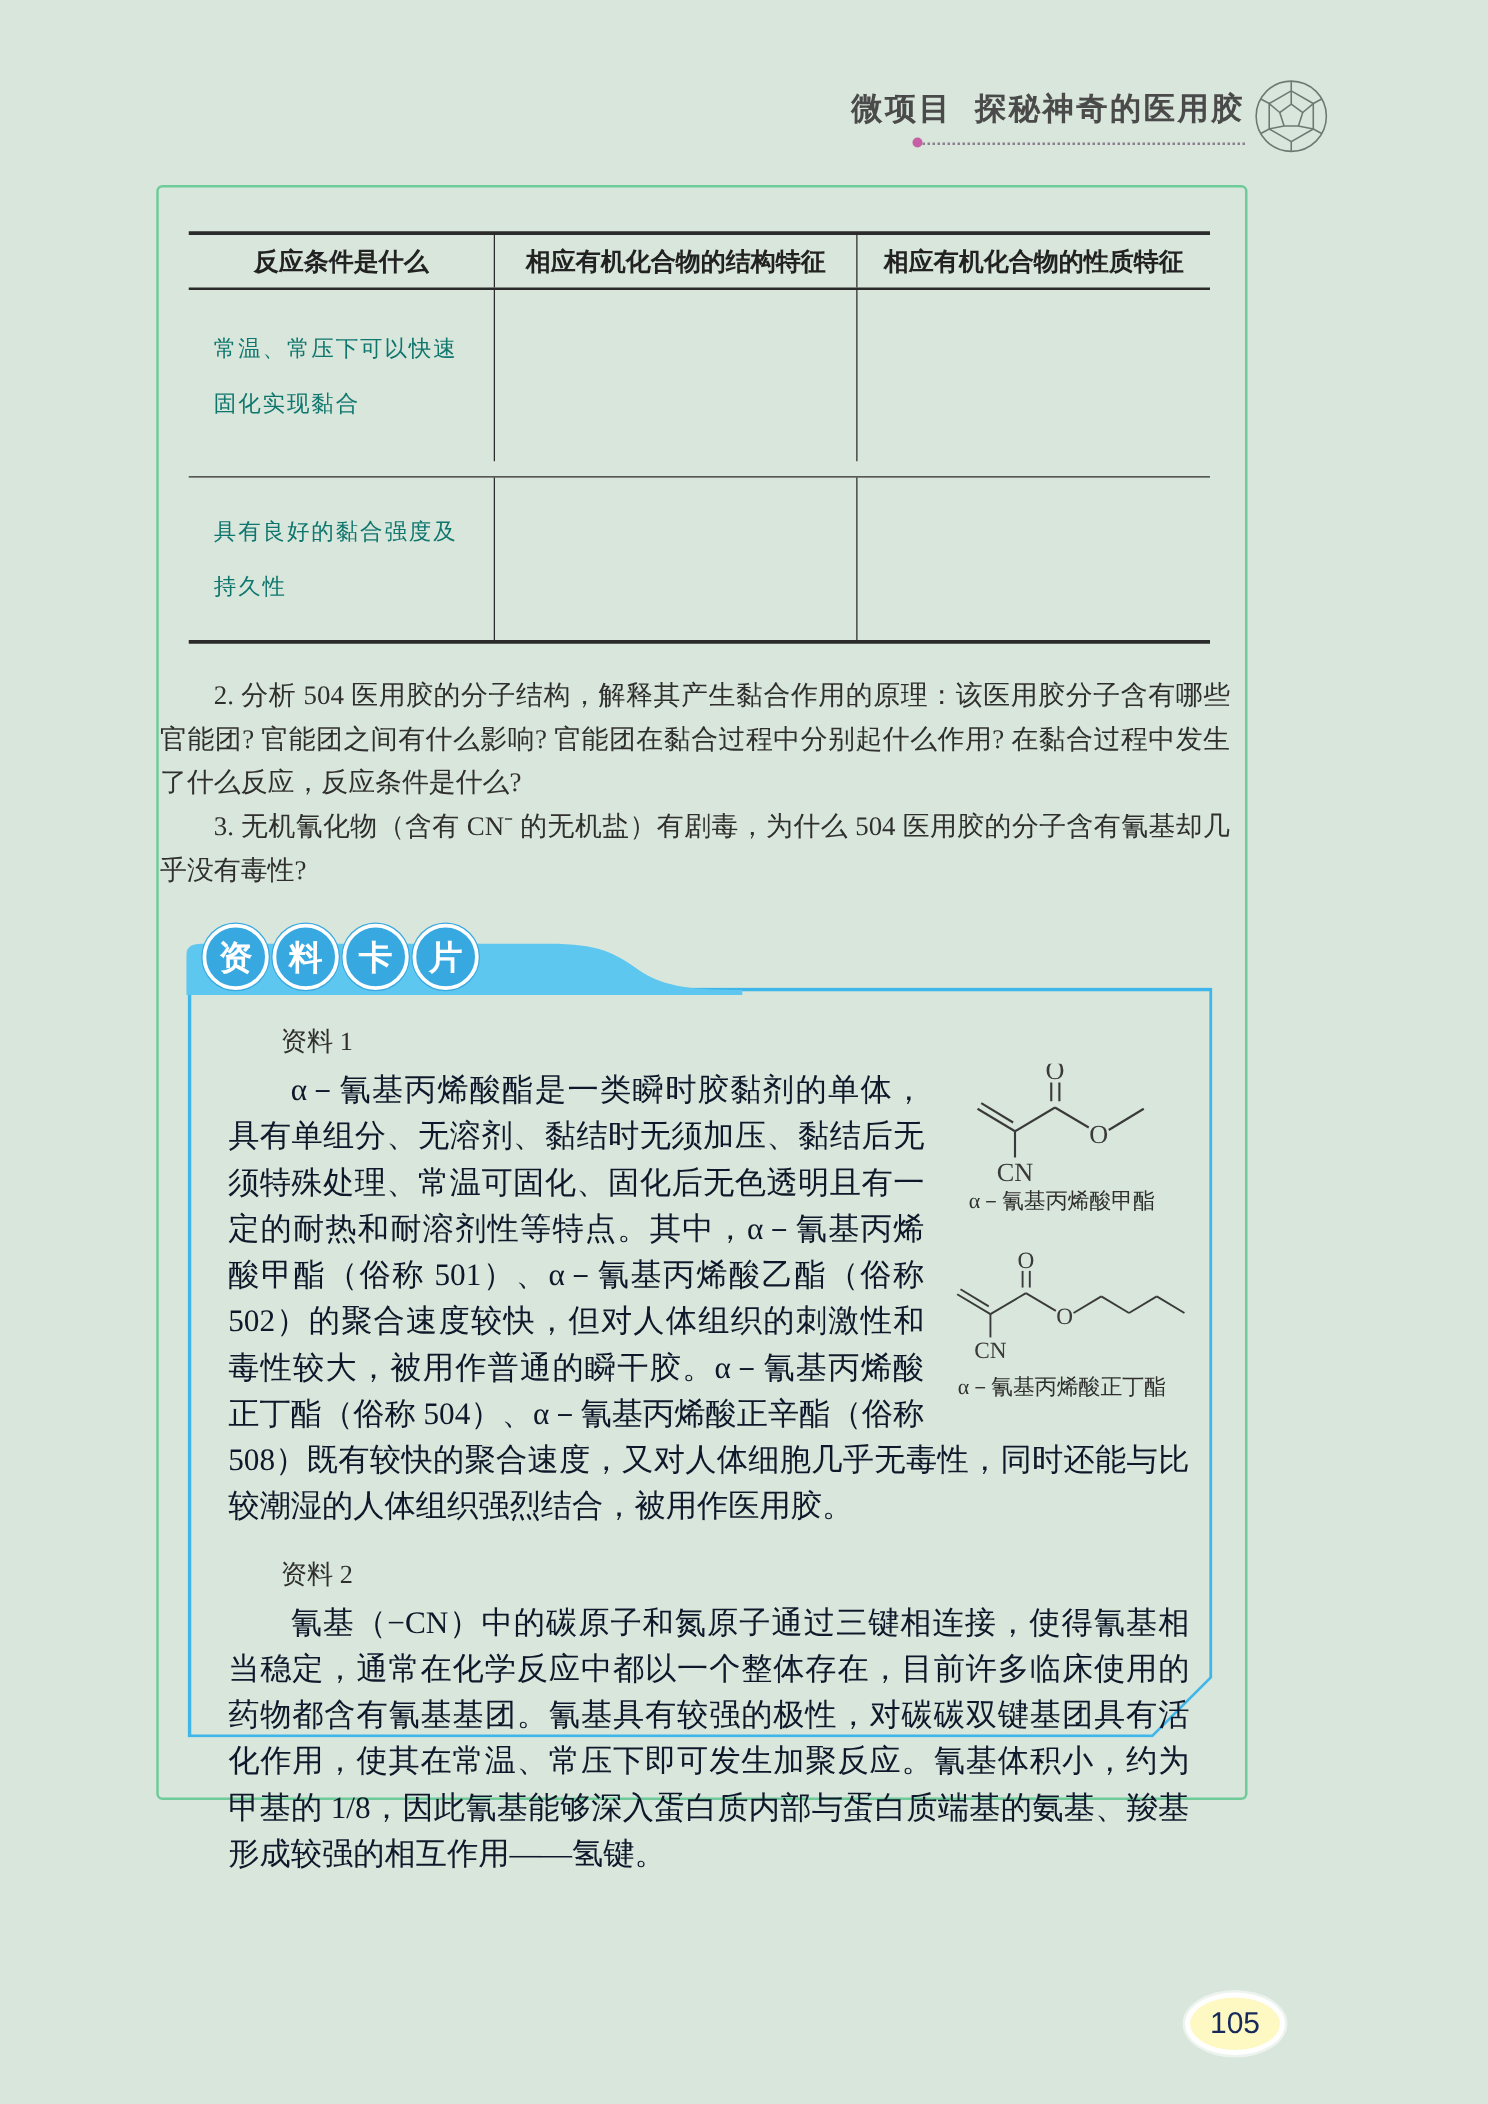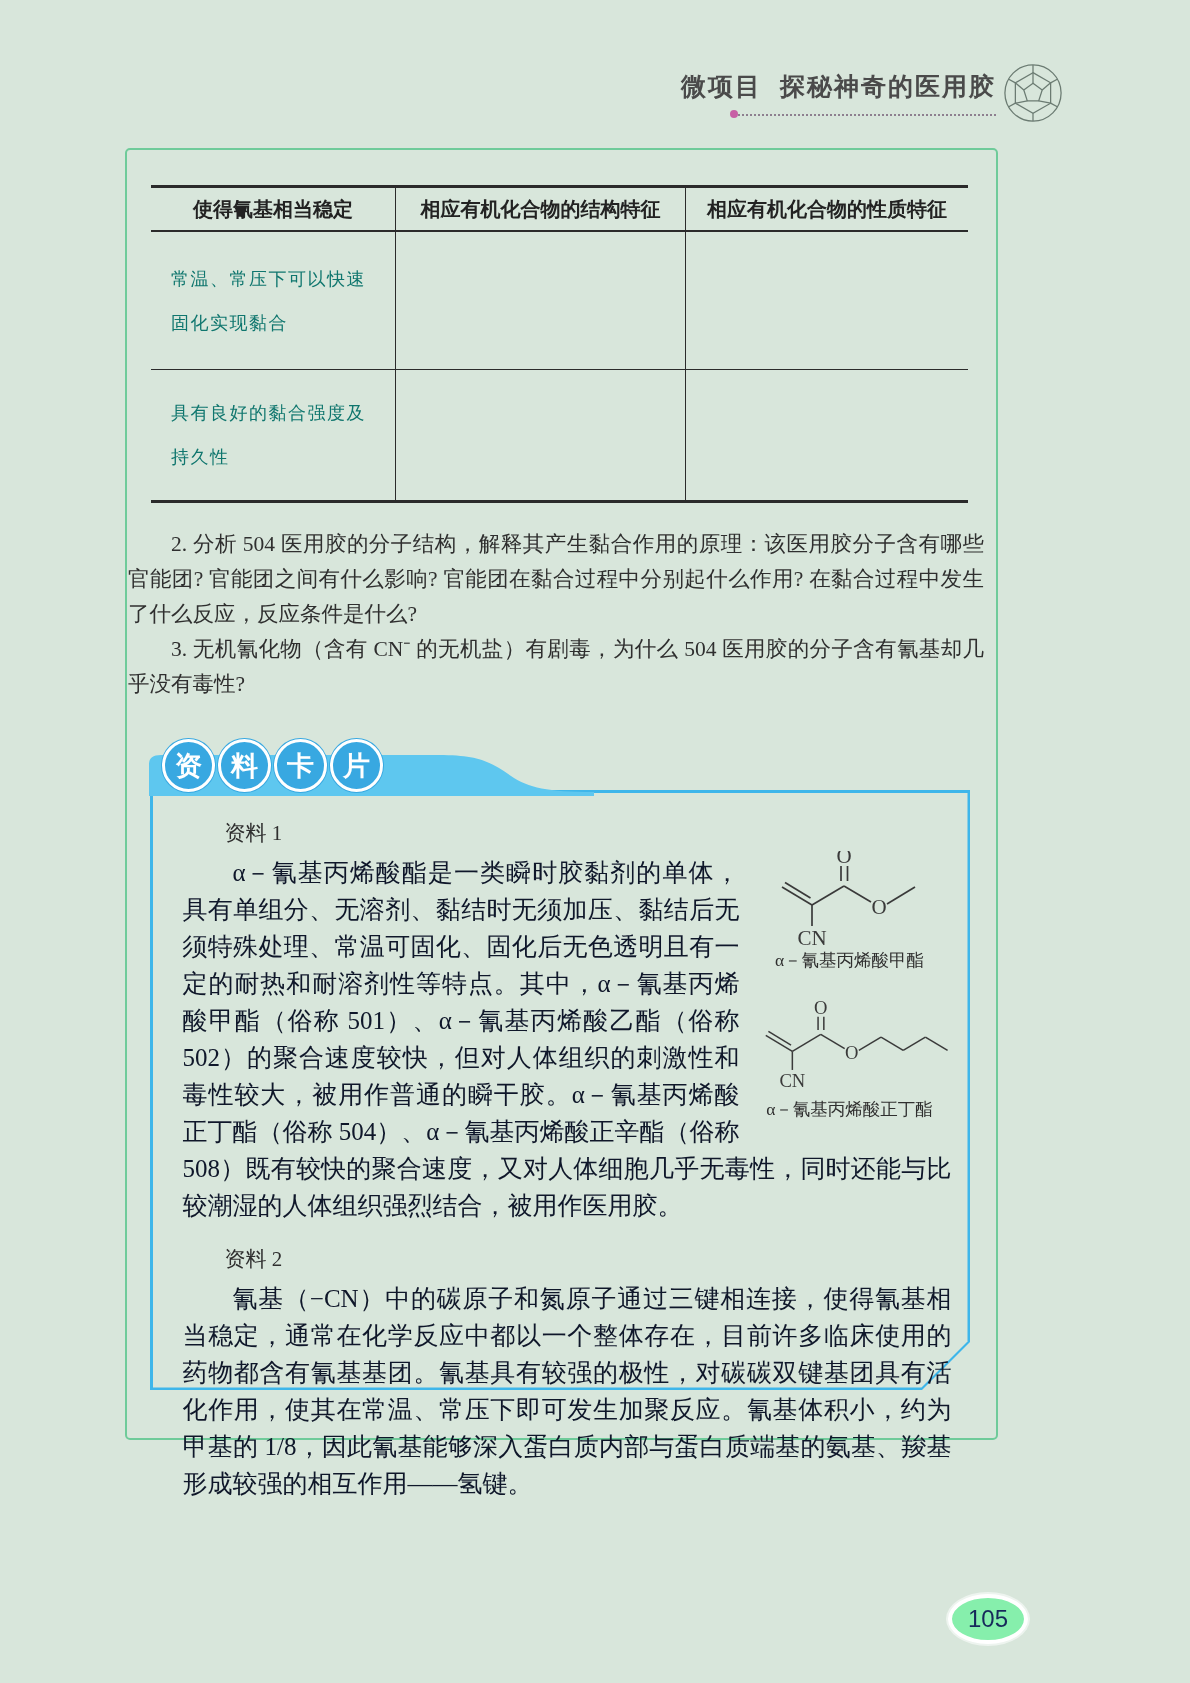--- a/index.html
+++ b/index.html
@@ -50,21 +50,21 @@
     border-bottom:3px solid #2b2b2b;
   }
   .tbl-row { display:grid; grid-template-columns:245px 290px 1fr; }
   .tbl-head { border-bottom:2.5px solid #2b2b2b; height:44px; }
   .tbl-head .tbl-cell {
     display:flex; align-items:center; justify-content:center;
     font-family:"Liberation Sans", sans-serif; font-weight:bold;
     font-size:20px; color:#222;
   }
   .tbl-body-row1 { height:137px; }
-  .tbl-body-row2 { height:131px; border-top:1.5px solid #2b2b2b; }
+  .tbl-body-row2 { height:131px; border-top:1.5px solid #2b2b2b;margin-top:12px; }
   .tbl-cell { border-right:1.5px solid #2b2b2b; }
   .tbl-cell:last-child { border-right:none; }
   .tbl-need {
     display:flex; align-items:center; padding:0 16px 0 20px;
     font-size:18px; line-height:44px; letter-spacing:1.5px; color:#0f766e;
   }
 
   
   .questions { margin:24px 12px 0 1px; }
   .questions p {
@@ -111,21 +111,21 @@
   .structure-svg line { stroke:#3a3a3a; stroke-width:1.7; }
   .structure-svg text {
     fill:#3a3a3a; font-family:"Liberation Serif", serif; font-size:21px;
   }
   .clearfix { clear:both; }
 
   
   .page-num {
     position:absolute; left:948px; top:1594px;
     width:80px; height:50px; border-radius:50%;
-    background:#86efac; border:4px solid #ffffff;
+    background:#fef9c3; border:4px solid #ffffff;
     display:flex; align-items:center; justify-content:center;
     font-family:"Liberation Sans", sans-serif;
     font-size:24px; color:#16295a;
     box-shadow:0 0 0 2px rgba(255,255,255,0.55);
     text-align:right;
   }
 </style>
 </head>
 <body>
 
@@ -151,21 +151,21 @@
     <line x1="32" y1="53" x2="32" y2="61"></line>
     <line x1="13.8" y1="42.5" x2="6.5" y2="46.5"></line>
     <line x1="13.8" y1="21.5" x2="6.5" y2="17.5"></line>
   </svg>
 </div>
 
 <div class="main-box">
 
   <div class="tbl">
     <div class="tbl-row tbl-head">
-      <div class="tbl-cell">使得氰基相当稳定</div>
+      <div class="tbl-cell">反应条件是什么</div>
       <div class="tbl-cell">相应有机化合物的结构特征</div>
       <div class="tbl-cell">相应有机化合物的性质特征</div>
     </div>
     <div class="tbl-row tbl-body-row1">
       <div class="tbl-cell tbl-need">常温、常压下可以快速固化实现黏合</div>
       <div class="tbl-cell"></div>
       <div class="tbl-cell"></div>
     </div>
     <div class="tbl-row tbl-body-row2">
       <div class="tbl-cell tbl-need">具有良好的黏合强度及持久性</div>

